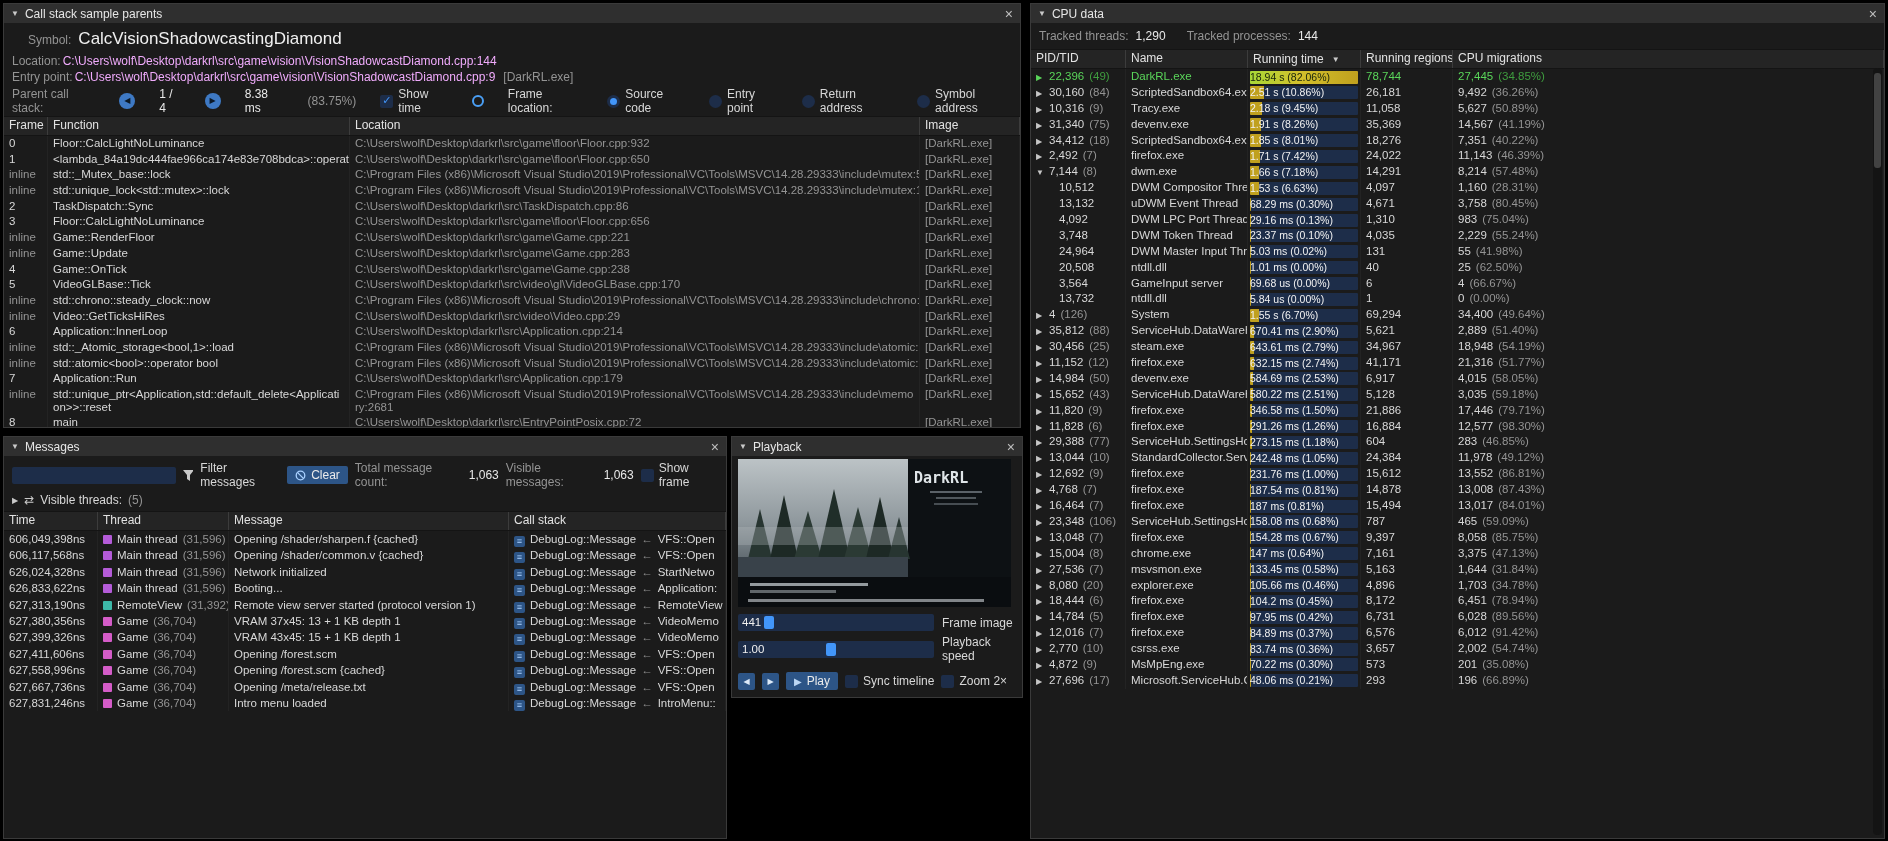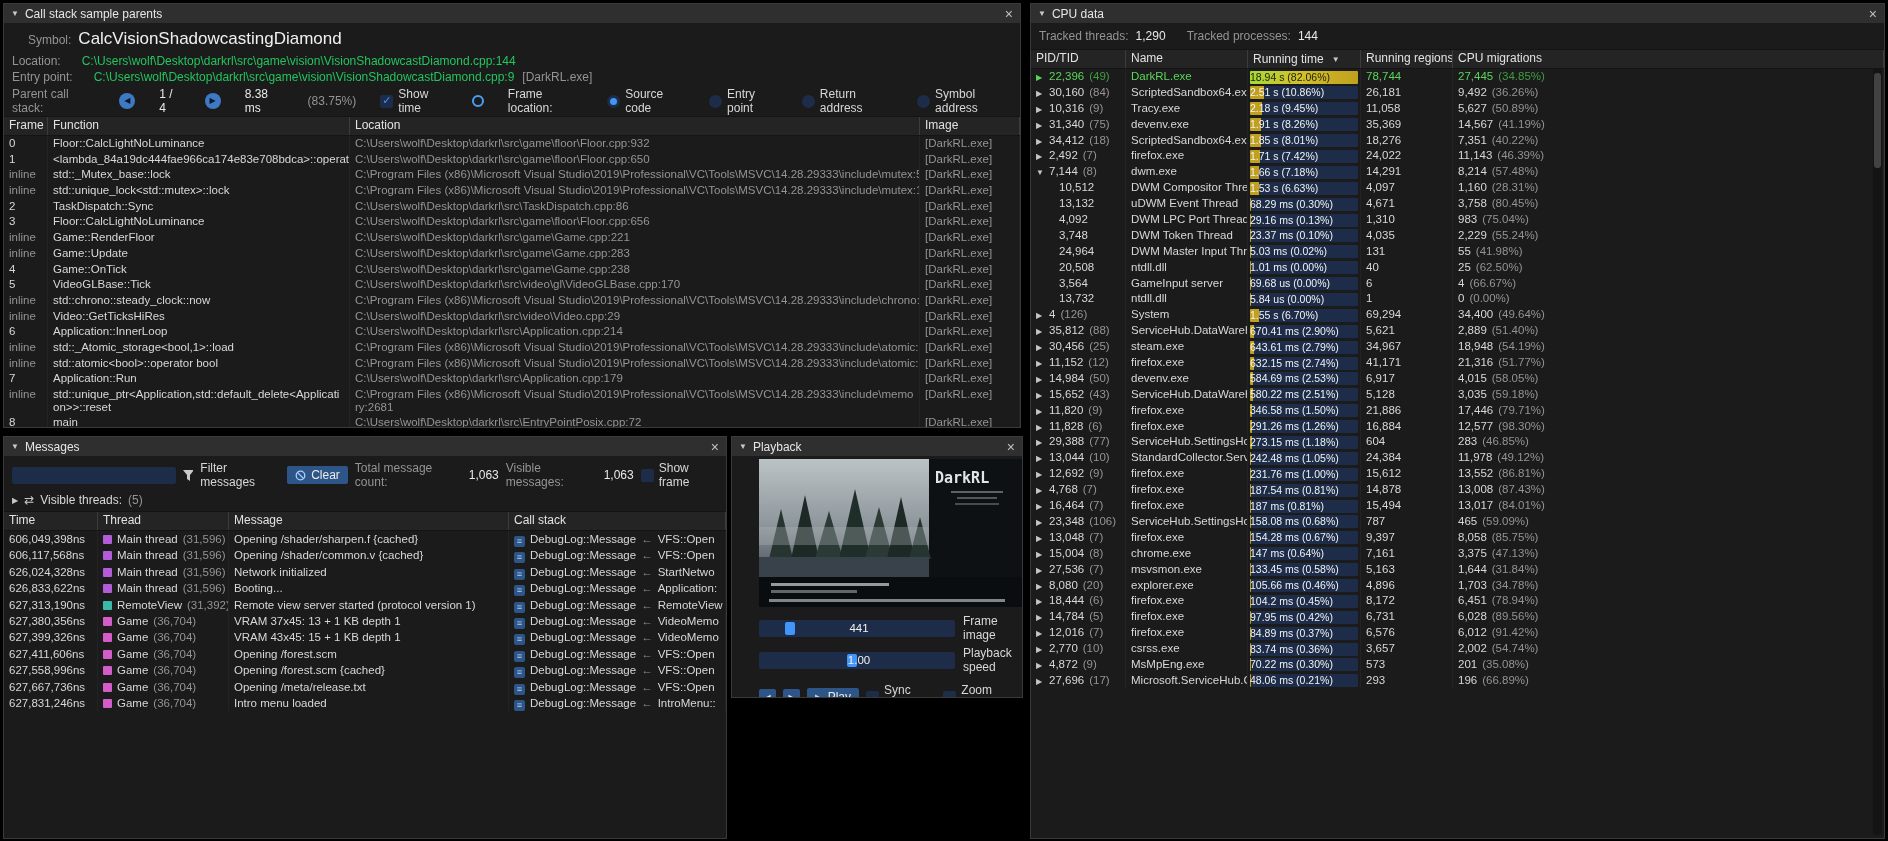--- a/index.html
+++ b/index.html
@@ -29,21 +29,21 @@
 .cs-body .cell{height:15.7px;line-height:15.7px;font-size:11.5px}
 .cs-body .trow.wrap .cell{height:auto;min-height:15.7px;line-height:13.2px;padding-top:1px;padding-bottom:1px;white-space:normal;word-break:break-all}
 .msg-body .cell{height:16.4px;line-height:16.4px;font-size:11.5px}
 .cpu-body .cell{height:15.9px;line-height:15.9px;font-size:11.5px}
 
 
 .cs-head{padding:4px 8px 0}
 .sym-line{margin:2px 16px 5px}
 .sym-name{font-size:17px;color:#f0f0f0;margin-left:7px}
 .meta-line{font-size:12px;margin:2px 0;color:#9c9c9c}
-.meta-line .path{color:#22c55e;margin-left:21px}
+.meta-line .path{color:#f0abfc;margin-left:2px}
 .meta-line .img{margin-left:8px}
 .cs-controls{display:flex;align-items:center;gap:24px;margin:8px 0 6px;height:18px}
 .navbtn{width:16px;height:16px;border-radius:50%;background:#3e79c4;color:#0b1826;font-size:8px;line-height:16px;text-align:center;cursor:pointer;flex:0 0 auto}
 .chk,.radio{display:flex;align-items:center;gap:5px;cursor:pointer}
 .box{width:13px;height:13px;background:#1d2d49;border-radius:2px;position:relative;flex:0 0 auto}
 .box .tick{position:absolute;left:2px;top:-1px;color:#4296fa;font-size:11px;font-weight:bold}
 .rad{width:13px;height:13px;border-radius:50%;background:#1d2d49;position:relative;flex:0 0 auto}
 .rad.sel::after{content:"";position:absolute;left:3px;top:3px;width:7px;height:7px;border-radius:50%;background:#4296fa}
 .floc-icon{width:12px;height:12px;border-radius:50%;border:2.5px solid #4a9ff5;flex:0 0 auto}
 
@@ -55,26 +55,26 @@
 .exp-sm{font-size:8px;color:#c9c9c9}
 .shuffle-icon{color:#c9c9c9;font-size:12px}
 .pushright{margin-left:auto}
 .chip{display:inline-block;width:9px;height:9px;margin-right:5px;vertical-align:-1px;border-radius:1px}
 .cs-icon{display:inline-block;width:11px;height:11px;background:#2d5587;color:#a9d1ff;font-size:9px;line-height:11px;text-align:center;border-radius:2px;margin-right:5px;vertical-align:-1px}
 .csarrow{color:#8f8f8f;margin:0 5px}
 .tcnt{margin-left:5px}
 .pre{white-space:pre}
 
 
-.pb-content{padding:3px 27px}
+.pb-content{padding:3px 6px}
 .pb-image{display:block;margin-bottom:7px;cursor:pointer}
 .slider-row{display:flex;align-items:center;gap:8px;margin:4px 0}
 .slider{position:relative;width:196px;height:17px;background:#1d2d49;border-radius:2px;cursor:pointer;flex:0 0 auto}
 .slider .grab{position:absolute;top:2px;width:10px;height:13px;background:#4296fa;border-radius:2px}
-.slider .sval{position:absolute;left:4px;right:0;text-align:center;line-height:17px;font-size:11.5px;color:#f0f0f0}
+.slider .sval{position:absolute;left:4px;right:0;line-height:17px;font-size:11.5px;color:#f0f0f0}
 .pb-buttons{display:flex;align-items:center;gap:7px;margin:9px 0 0}
 .sqbtn{width:17px;height:17px;background:#2d5587;border-radius:2px;color:#dce9f8;font-size:8px;line-height:17px;text-align:center;cursor:pointer;flex:0 0 auto}
 .play-icon{color:#bcd7f5;font-size:10px}
 .gap14{margin-left:14px}
 
 
 .cpu-stats{display:flex;align-items:center;gap:7px;padding:6px 8px}
 .rt-head{display:flex;align-items:center}
 .sort{font-size:8px;color:#c9c9c9;margin-left:8px}
 .exp{display:inline-block;width:9px;font-size:8px;color:#c6c6c6;margin-right:4px}

